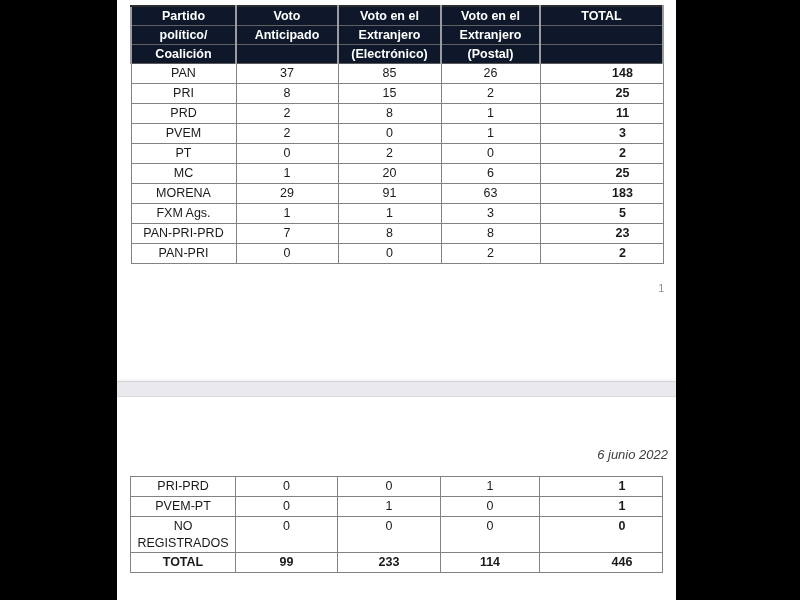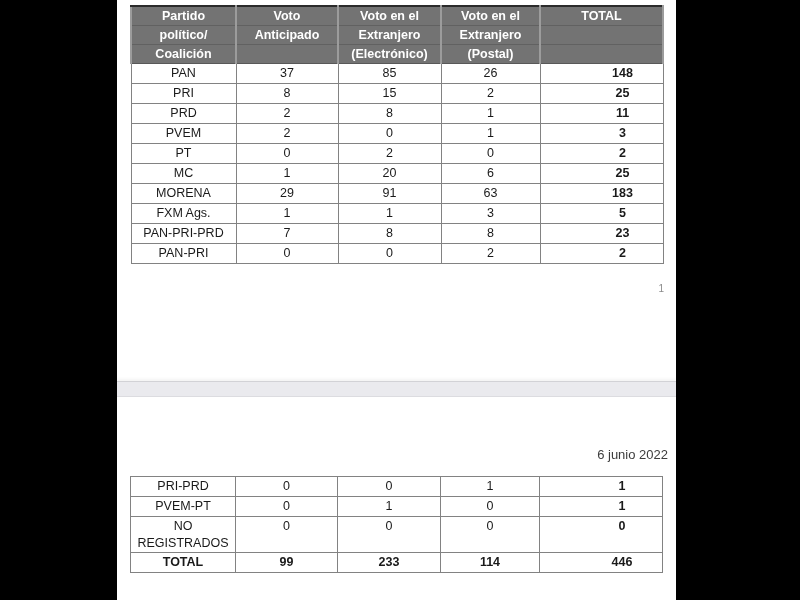--- a/index.html
+++ b/index.html
@@ -18,21 +18,21 @@
     border: 1px solid #6e6e6e;
   }
   #table1 { top: 5px; border-top: 2px solid #2b2b2b; }
   #table2 { top: 476px; border-radius: 11px; }
   .vtable col.c1 { width: 105px; }
   .vtable col.c2 { width: 102px; }
   .vtable col.c3 { width: 103px; }
   .vtable col.c4 { width: 99px;  }
   .vtable col.c5 { width: 123px; }
   thead td {
-    background: #737373; color: #ffffff; font-weight: 700;
+    background: #0f172a; color: #ffffff; font-weight: 700;
     font-size: 12.5px; height: 18px; text-align: center; padding: 0;
     border-left: 2px solid #9c9c9c; border-right: 2px solid #9c9c9c;
     border-top: 1px solid #616161; border-bottom: 1px solid #616161;
   }
   thead tr:first-child td { border-top: 2px solid #2b2b2b; }
   thead tr:last-child td  { border-bottom: 1px solid #585858; }
   tbody td {
     background: #ffffff; color: #1a1a1a;
     border: 1px solid #828282;
     font-size: 12.5px; height: 18px; line-height: 17px;
@@ -45,21 +45,21 @@
     font-size: 10px; color: #8a8a8a;
   }
   .page-divider {
     position: absolute; top: 381px; left: 0; width: 100%; height: 14px;
     background: #eaeaee;
     border-top: 1px solid #d2d2d6; border-bottom: 1px solid #dcdce0;
     box-shadow: 0 -2px 3px rgba(0,0,0,0.05);
   }
   .doc-date {
     position: absolute; top: 447px; right: 8px;
-    font-size: 13px; color: #3d3d3d;
+    font-style: italic; font-size: 13px; color: #3d3d3d;
   }
 </style>
 </head>
 <body>
 
 <div class="stage">
   <div class="page-strip">
 
     <table class="vtable" id="table1">
       <colgroup>

